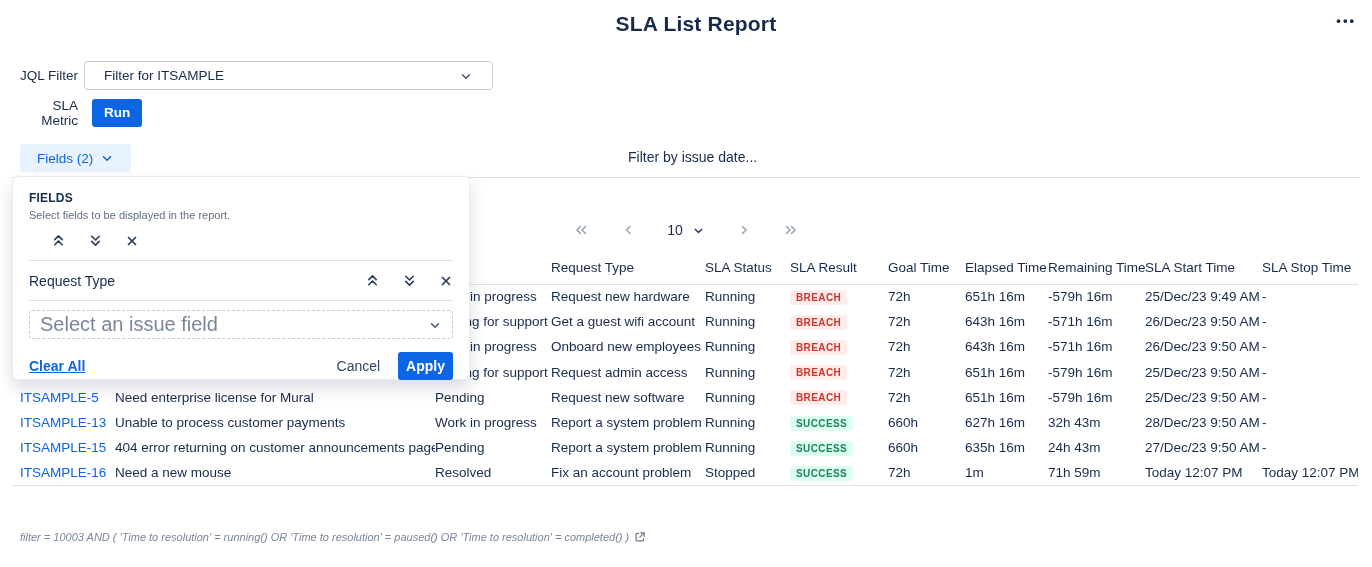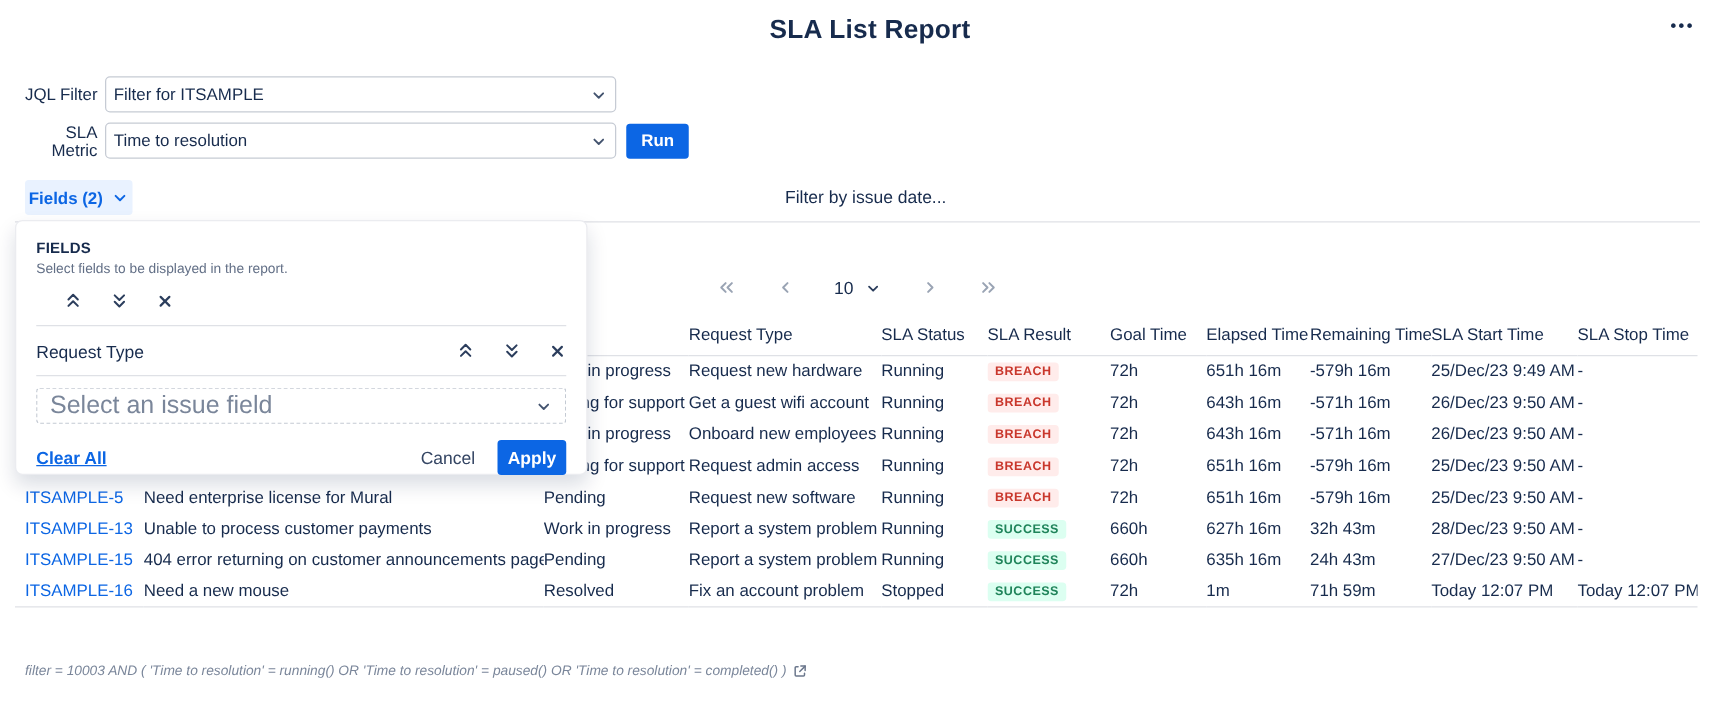--- a/index.html
+++ b/index.html
@@ -7,29 +7,29 @@
   body { font-family:"Liberation Sans", sans-serif; color:var(--c-text,#172B4D); position:relative; font-size:13.5px; }
 
   .page-title { font-size:21px; font-weight:700; margin:12px 0 0 20px; letter-spacing:.2px;text-align:center; }
   .more-btn { position:absolute; top:12px; right:16px; border:none; background:none; color:var(--c-text,#172B4D);
               font-size:13px; font-weight:700; letter-spacing:2px; cursor:pointer; line-height:18px; }
 
   .filter-form { margin:25px 0 0 20px; }
   .form-row { display:flex; align-items:center; margin-bottom:8px; height:29px; }
   .form-label { width:58px; text-align:right; margin-right:6px; font-size:13.5px; }
   .select-box { width:409px; height:29px; border:1px solid #C6CBD4; border-radius:4px; background:#fff;
-                display:flex; align-items:center; padding:0 6px; cursor:pointer; }
+                display:flex; align-items:center; padding:0 19px; cursor:pointer; }
   .select-box .sel-text { flex:1; font-size:13.5px; color:var(--c-text,#172B4D); }
   .chev { width:14px; height:14px; flex:0 0 auto; }
   .run-btn { margin-left:8px; height:28px; padding:0 12px; background:var(--c-accent,#0C66E4); color:#fff;
              border:none; border-radius:3px; font-weight:700; font-size:13.5px; cursor:pointer; font-family:inherit; }
 
   .fields-row { position:relative; margin:17px 0 0 20px; height:28px; }
-  .fields-btn { height:28px; padding:0 3px; background:var(--c-accent_bg,#E9F2FF); color:var(--c-accent,#0C66E4);
-                border:none; border-radius:3px; font-size:13.5px; font-weight:700; display:inline-flex;
+  .fields-btn { height:28px; padding:0 17px; background:var(--c-accent_bg,#E9F2FF); color:var(--c-accent,#0C66E4);
+                border:none; border-radius:3px; font-size:13.5px; font-weight:400; display:inline-flex;
                 align-items:center; gap:7px; cursor:pointer; font-family:inherit; }
   .date-filter { position:absolute; left:608px; top:5px; font-size:14px; color:var(--c-text,#172B4D); cursor:pointer; }
 
   .table-area { margin:5px 12px 0 12px; border-top:1px solid var(--c-border,#DFE1E6); }
   .pagination { height:28px; margin-top:38px; display:flex; align-items:center; justify-content:center; gap:33px; }
   .pg-btn { border:none; background:none; cursor:pointer; color:#9AA4B4; display:flex; align-items:center; padding:0; }
   .pg-size { display:flex; align-items:center; gap:9px; border:none; background:none; cursor:pointer;
              color:var(--c-text,#172B4D); font-size:14px; font-family:inherit; }
 
   table { width:1346px; table-layout:fixed; border-collapse:collapse; margin-top:0; }
@@ -79,26 +79,20 @@
     <div class="form-label">JQL Filter</div>
     <div class="select-box">
       <span class="sel-text">Filter for ITSAMPLE</span>
       <svg class="chev" viewBox="0 0 16 16" fill="none" stroke="#44546F" stroke-width="1.7" stroke-linecap="round" stroke-linejoin="round">
           <path d="M4 6.5 L8 10.5 L12 6.5"></path>
         </svg>
     </div>
   </div>
   <div class="form-row">
     <div class="form-label">SLA Metric</div>
-    <div class="select-box">
-      <span class="sel-text">Time to resolution</span>
-      <svg class="chev" viewBox="0 0 16 16" fill="none" stroke="#44546F" stroke-width="1.7" stroke-linecap="round" stroke-linejoin="round">
-          <path d="M4 6.5 L8 10.5 L12 6.5"></path>
-        </svg>
-    </div>
     <button class="run-btn">Run</button>
   </div>
 </div>
 
 <div class="fields-row">
   <button class="fields-btn">
     <span>Fields (2)</span>
     <svg class="chev" viewBox="0 0 16 16" fill="none" stroke="#0C66E4" stroke-width="1.8" stroke-linecap="round" stroke-linejoin="round" width="13" height="13">
         <path d="M4 6.5 L8 10.5 L12 6.5"></path>
       </svg>

